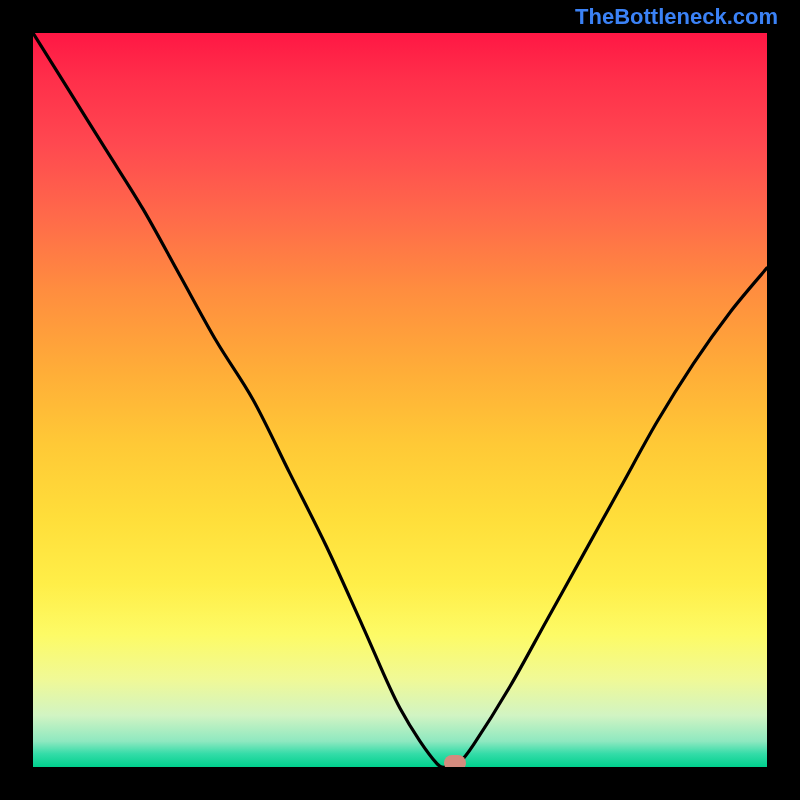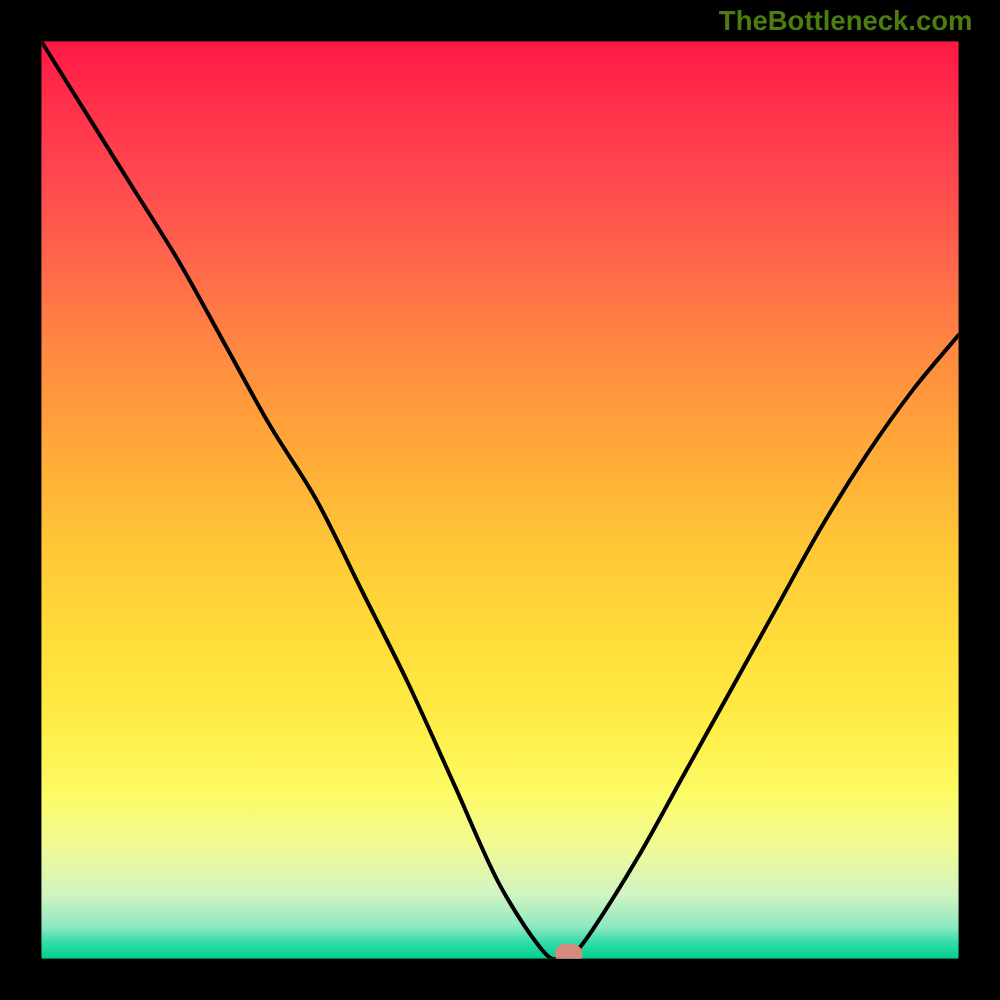--- a/index.html
+++ b/index.html
@@ -8,21 +8,21 @@
     width: 800px;
     height: 800px;
     background: #000;
     position: relative;
     overflow: hidden;
   }
   .watermark {
     position: absolute;
     top: 4px;
     right: 22px;
-    color: #4d7c0f;
+    color: #3b82f6;
     font-family: Arial, sans-serif;
     font-size: 22px;
     font-weight: bold;
     z-index: 10;
   }
   .plot-area {
     position: absolute;
     left: 33px;
     top: 33px;
     width: 734px;

